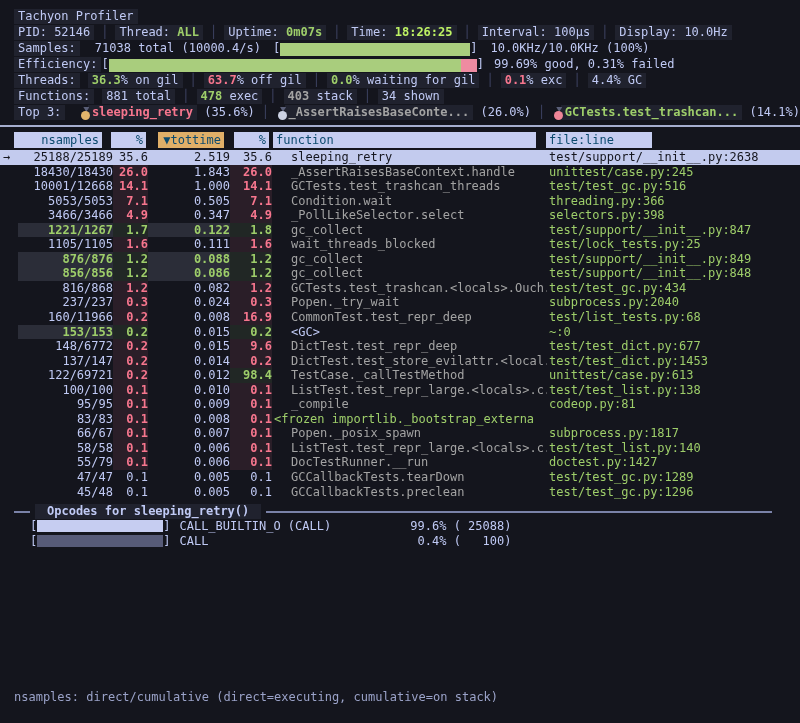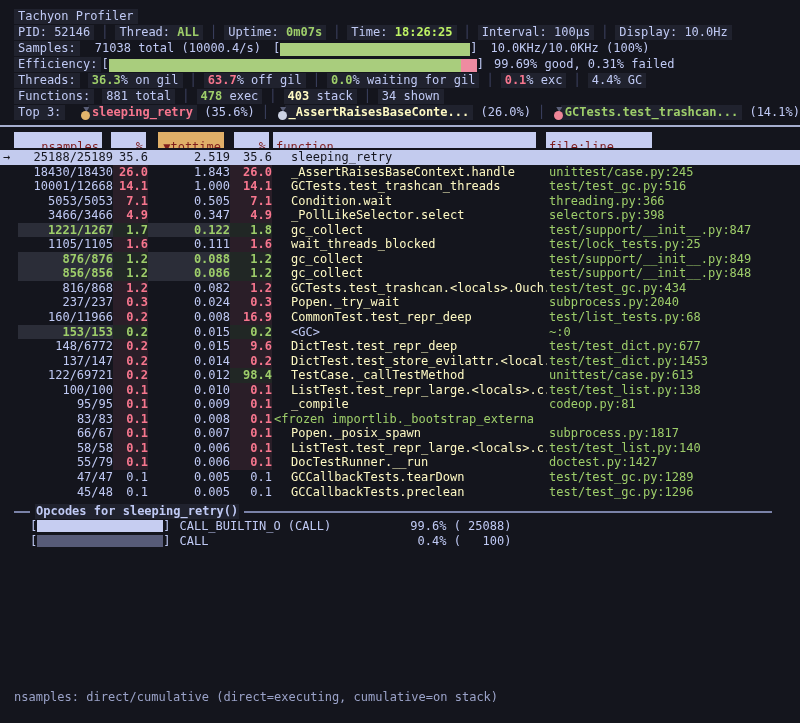--- a/index.html
+++ b/index.html
@@ -3,32 +3,32 @@
 <meta charset="utf-8">
 <style>
   html,body{margin:0;padding:0;background:#0d0e14;}
   .term{position:relative;width:800px;height:723px;box-sizing:border-box;overflow:hidden;
         background:#14151d;color:#c0caf5;font-family:"DejaVu Sans Mono",monospace;
         font-size:12px;padding-top:8px;}
   .line{height:16px;line-height:15px;display:flex;align-items:flex-end;padding-left:14px;white-space:pre;}
   .box{background:#20222e;padding:0 4px;height:15px;line-height:15px;display:inline-block;}
   .sep{color:#3f4565;padding:0 7px;}
   .c-fg{color:#c0caf5}.c-green{color:#9ece6a}.c-red{color:#f7768e}
-  .c-orange{color:#fef9c3}.c-time{color:#bef264}
+  .c-orange{color:#a3a3a3}.c-time{color:#bef264}
   .bold{font-weight:bold}
   .br{color:#c0caf5}
   .bar{display:flex;height:13px;background:#20222e;overflow:hidden;}
   .samples-bar{width:190px}
   .eff-bar{width:368px}
   #samples-fill{background:#a9cd7d;height:100%}
   #eff-good{background:#a9cd7d;height:100%}
   #eff-bad{background:#ef8ba1;height:100%}
   .hsep{height:2px;background:#a6aecf;margin-top:5px}
   .thead{display:flex;margin-top:5px;height:16px;line-height:16px;white-space:pre}
-  .th{background:#c6cdf1;color:#7f1d1d;text-align:right;box-sizing:border-box;padding:7px 3px;overflow:hidden}
+  .th{background:#c6cdf1;color:#0c4a6e;text-align:right;box-sizing:border-box;padding:0 3px;overflow:hidden}
   .th.sorted{background:#e0af68}
   .th-ns{width:88px;margin-left:14px}
   .th-p1{width:35px;margin-left:9px}
   .th-tt{width:66px;margin-left:12px}
   .th-p2{width:35px;margin-left:10px}
   .th-fn{width:263px;margin-left:4px;text-align:left}
   .th-fl{width:106px;margin-left:10px;text-align:left}
   .tbody{margin-top:2px}
   .row{display:flex;height:14.55px;line-height:14.55px;white-space:pre;overflow:hidden}
   .cell{display:block;text-align:right;overflow:hidden;box-sizing:border-box}
@@ -45,21 +45,21 @@
   .medal::before{content:"";position:absolute;left:2px;top:0;width:6px;height:5px;
       background:#5a5f78;clip-path:polygon(0 0,100% 0,50% 100%)}
   .medal::after{content:"";position:absolute;left:0;bottom:0;width:9px;height:9px;border-radius:50%}
   .medal-gold::after{background:#e3b56c}
   .medal-silver::after{background:#ccd2e3}
   .medal-bronze::after{background:#ef8597}
   .op-head{display:flex;align-items:center;height:15px;margin-top:5px;padding:0 28px 0 14px}
   .dash{height:2px;background:#7a82a8}
   .d1{width:16px}
   .d2{flex:1}
-  .op-title{font-weight:bold;margin:0 5px;background:#20222e;padding:0 1px;height:15px;line-height:15px;white-space:pre}
+  .op-title{font-weight:bold;margin:0 5px;background:#20222e;padding:0 12px;height:15px;line-height:15px;white-space:pre}
   .op-row{display:flex;height:15px;line-height:15px;padding-left:30px;white-space:pre}
   .op-bar{width:126px;height:12px;margin-top:1px;background:#20222e;display:flex}
   .opfill{height:100%;width:100%}
   .opfill-lav{background:#c6cdf1}
   .opfill-grey{background:#575b78}
   .op-label{margin-left:9px;width:228px;overflow:hidden}
   .op-pct{width:104px;text-align:right}
   .footer{position:absolute;left:14px;top:660px;color:#9aa2c8;white-space:pre;line-height:15px}
 </style>
 </head>
@@ -90,21 +90,21 @@
   <span class="box"><span class="c-fg">881</span><span class="c-fg"> total</span></span><span class="sep">│</span><span class="box"><span class="c-green bold">478</span><span class="c-fg"> exec</span></span><span class="sep">│</span><span class="box"><span class="c-orange bold">403</span><span class="c-fg"> stack</span></span><span class="sep">│</span><span class="box"><span class="c-fg">34</span><span class="c-fg"> shown</span></span></div>
 
   <div class="line" id="top3-line">
     <span class="box" style="margin-right:14px">Top 3:</span>
   <span class="medal medal-gold"></span><span class="box c-red bold">sleeping_retry</span><span class="c-fg"> (35.6%)</span><span class="sep">│</span><span class="medal medal-silver"></span><span class="box c-orange bold">_AssertRaisesBaseConte...</span><span class="c-fg"> (26.0%)</span><span class="sep">│</span><span class="medal medal-bronze"></span><span class="box c-green bold">GCTests.test_trashcan...</span><span class="c-fg"> (14.1%)</span></div>
 
   <div class="hsep"></div>
 
   <div class="thead" id="thead"><span class="th th-ns">nsamples</span><span class="th th-p1">%</span><span class="th th-tt sorted">▼tottime</span><span class="th th-p2">%</span><span class="th th-fn">function</span><span class="th th-fl">file:line</span></div>
   <div class="tbody" id="tbody">
-      <div class="row sel"><span class="cell r-mk">→</span><span class="cell r-ns c-fg">25188/25189</span><span class="cell r-p1 c-fg">35.6</span><span class="cell r-tt c-fg">2.519</span><span class="cell r-p2 c-fg">35.6</span><span class="cell r-fn c-fg">sleeping_retry</span></div>
+      <div class="row sel"><span class="cell r-mk">→</span><span class="cell r-ns c-fg">25188/25189</span><span class="cell r-p1 c-fg">35.6</span><span class="cell r-tt c-fg">2.519</span><span class="cell r-p2 c-fg">35.6</span><span class="cell r-fn c-fg">sleeping_retry</span><span class="cell r-fl c-green">test/support/__init__.py:2638</span></div>
       <div class="row"><span class="cell r-mk"></span><span class="cell r-ns c-fg">18430/18430</span><span class="cell r-p1 c-red tint-r bold">26.0</span><span class="cell r-tt c-fg">1.843</span><span class="cell r-p2 c-red tint-r bold">26.0</span><span class="cell r-fn c-orange">_AssertRaisesBaseContext.handle</span><span class="cell r-fl c-green">unittest/case.py:245</span></div>
       <div class="row"><span class="cell r-mk"></span><span class="cell r-ns c-fg">10001/12668</span><span class="cell r-p1 c-red tint-r bold">14.1</span><span class="cell r-tt c-fg">1.000</span><span class="cell r-p2 c-red tint-r bold">14.1</span><span class="cell r-fn c-orange">GCTests.test_trashcan_threads</span><span class="cell r-fl c-green">test/test_gc.py:516</span></div>
       <div class="row"><span class="cell r-mk"></span><span class="cell r-ns c-fg">5053/5053</span><span class="cell r-p1 c-red tint-r bold">7.1</span><span class="cell r-tt c-fg">0.505</span><span class="cell r-p2 c-red tint-r bold">7.1</span><span class="cell r-fn c-orange">Condition.wait</span><span class="cell r-fl c-green">threading.py:366</span></div>
       <div class="row"><span class="cell r-mk"></span><span class="cell r-ns c-fg">3466/3466</span><span class="cell r-p1 c-red tint-r bold">4.9</span><span class="cell r-tt c-fg">0.347</span><span class="cell r-p2 c-red tint-r bold">4.9</span><span class="cell r-fn c-orange">_PollLikeSelector.select</span><span class="cell r-fl c-green">selectors.py:398</span></div>
       <div class="row"><span class="cell r-mk"></span><span class="cell r-ns c-green tint-f bold">1221/1267</span><span class="cell r-p1 c-green tint-g bold">1.7</span><span class="cell r-tt c-green tint-f bold">0.122</span><span class="cell r-p2 c-green tint-g bold">1.8</span><span class="cell r-fn c-orange">gc_collect</span><span class="cell r-fl c-green">test/support/__init__.py:847</span></div>
       <div class="row"><span class="cell r-mk"></span><span class="cell r-ns c-fg">1105/1105</span><span class="cell r-p1 c-red tint-r bold">1.6</span><span class="cell r-tt c-fg">0.111</span><span class="cell r-p2 c-red tint-r bold">1.6</span><span class="cell r-fn c-orange">wait_threads_blocked</span><span class="cell r-fl c-green">test/lock_tests.py:25</span></div>
       <div class="row"><span class="cell r-mk"></span><span class="cell r-ns c-green tint-f bold">876/876</span><span class="cell r-p1 c-green tint-g bold">1.2</span><span class="cell r-tt c-green tint-f bold">0.088</span><span class="cell r-p2 c-green tint-g bold">1.2</span><span class="cell r-fn c-orange">gc_collect</span><span class="cell r-fl c-green">test/support/__init__.py:849</span></div>
       <div class="row"><span class="cell r-mk"></span><span class="cell r-ns c-green tint-f bold">856/856</span><span class="cell r-p1 c-green tint-g bold">1.2</span><span class="cell r-tt c-green tint-f bold">0.086</span><span class="cell r-p2 c-green tint-g bold">1.2</span><span class="cell r-fn c-orange">gc_collect</span><span class="cell r-fl c-green">test/support/__init__.py:848</span></div>
       <div class="row"><span class="cell r-mk"></span><span class="cell r-ns c-fg">816/868</span><span class="cell r-p1 c-red tint-r bold">1.2</span><span class="cell r-tt c-fg">0.082</span><span class="cell r-p2 c-red tint-r bold">1.2</span><span class="cell r-fn c-orange">GCTests.test_trashcan.&lt;locals&gt;.Ouch...</span><span class="cell r-fl c-green">test/test_gc.py:434</span></div>
       <div class="row"><span class="cell r-mk"></span><span class="cell r-ns c-fg">237/237</span><span class="cell r-p1 c-red tint-r bold">0.3</span><span class="cell r-tt c-fg">0.024</span><span class="cell r-p2 c-red tint-r bold">0.3</span><span class="cell r-fn c-orange">Popen._try_wait</span><span class="cell r-fl c-green">subprocess.py:2040</span></div>

